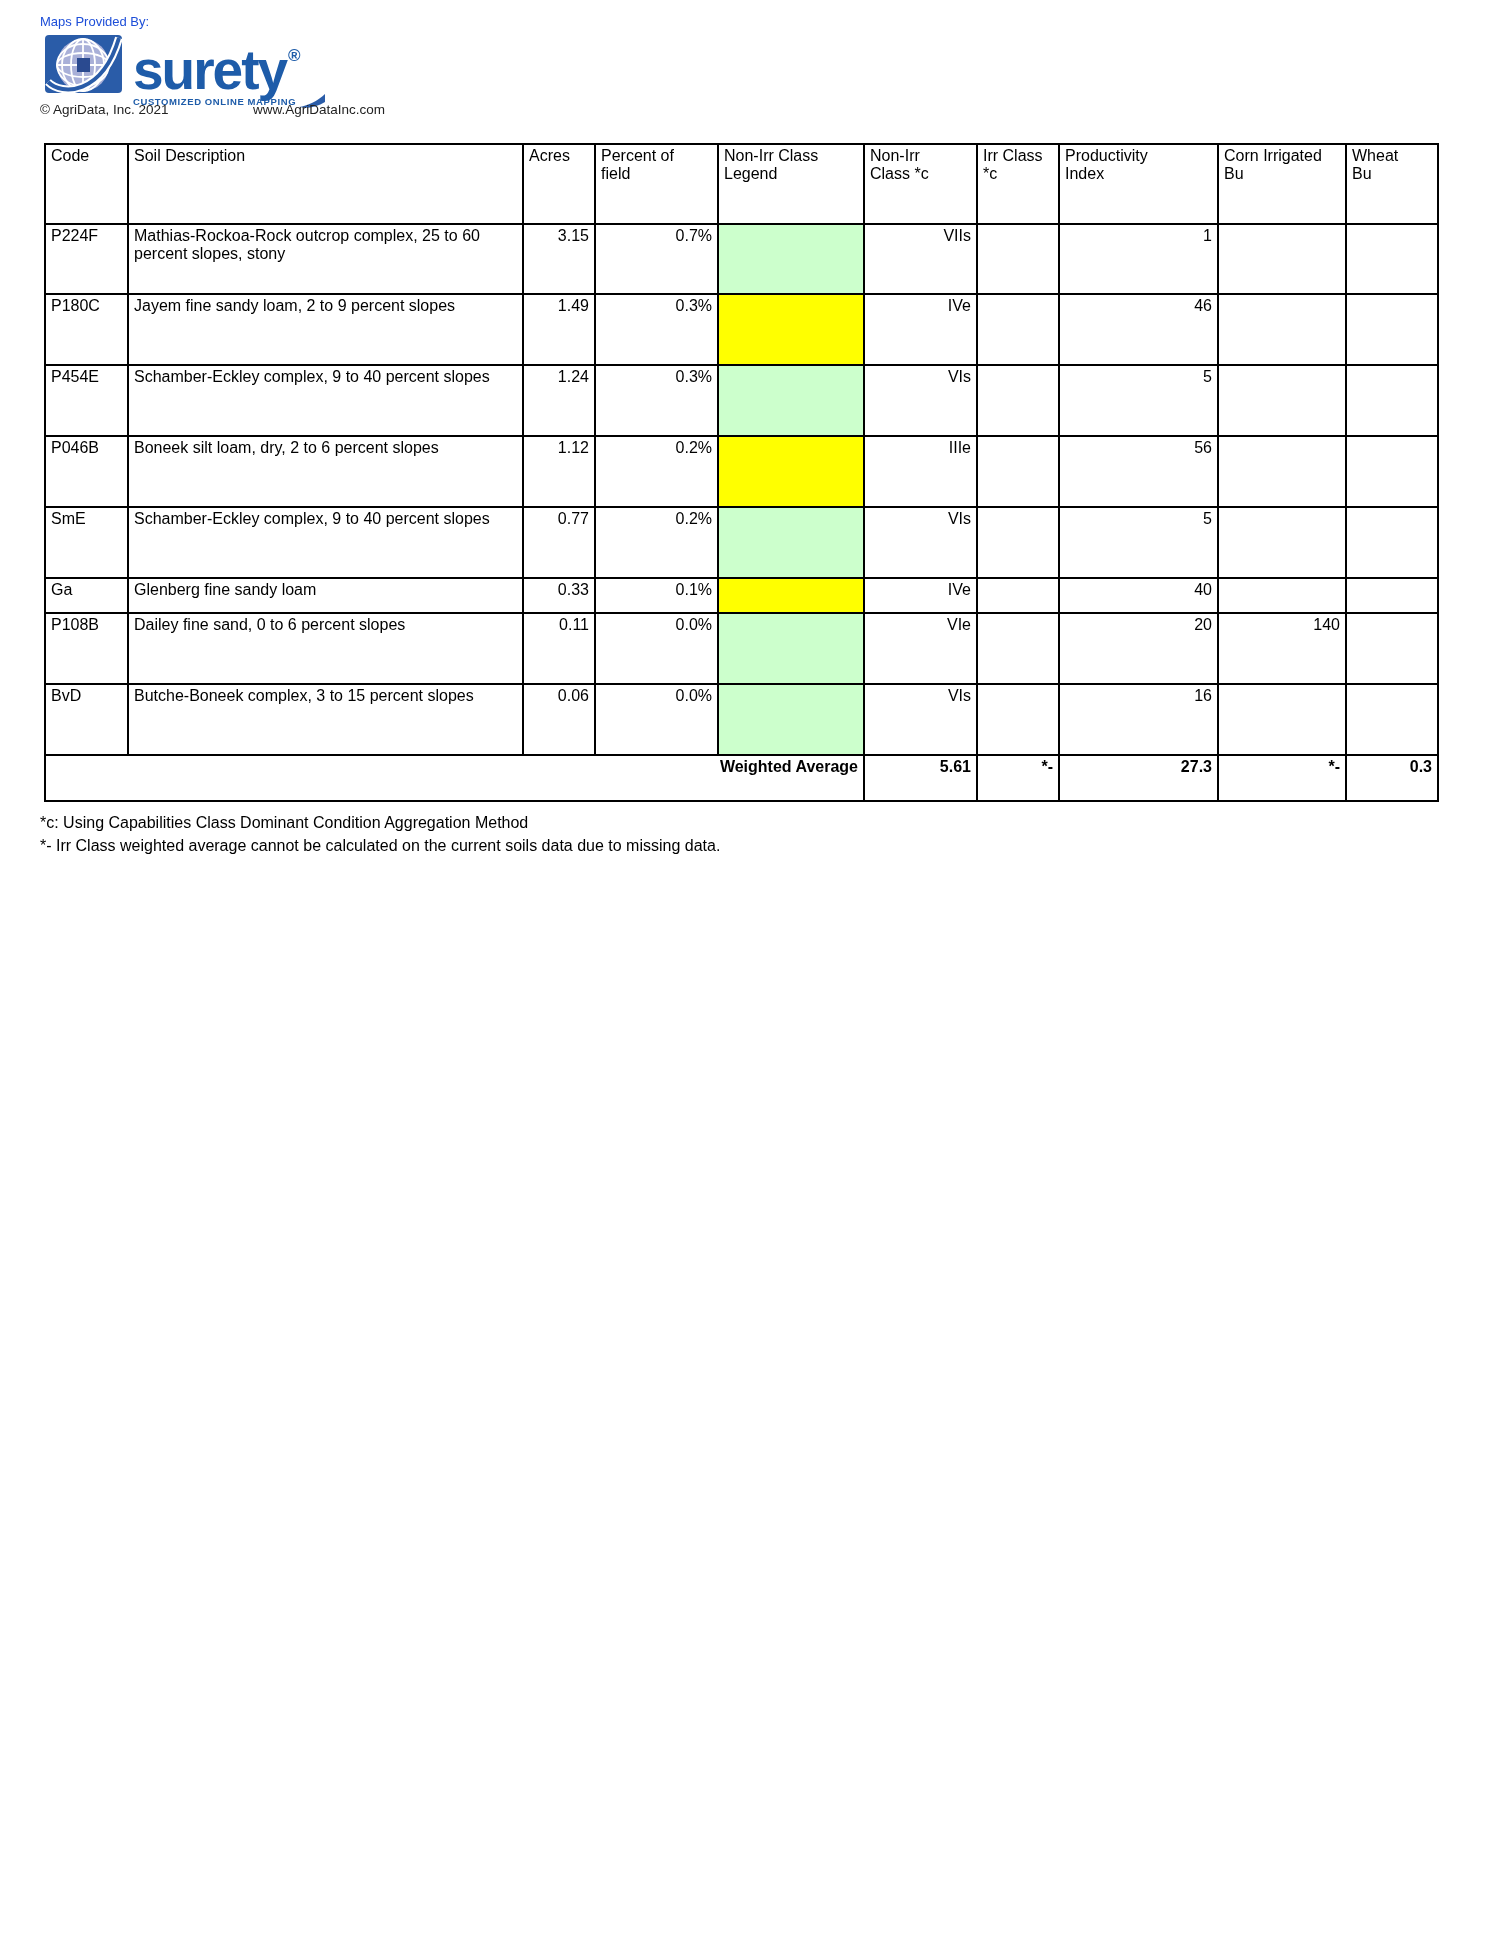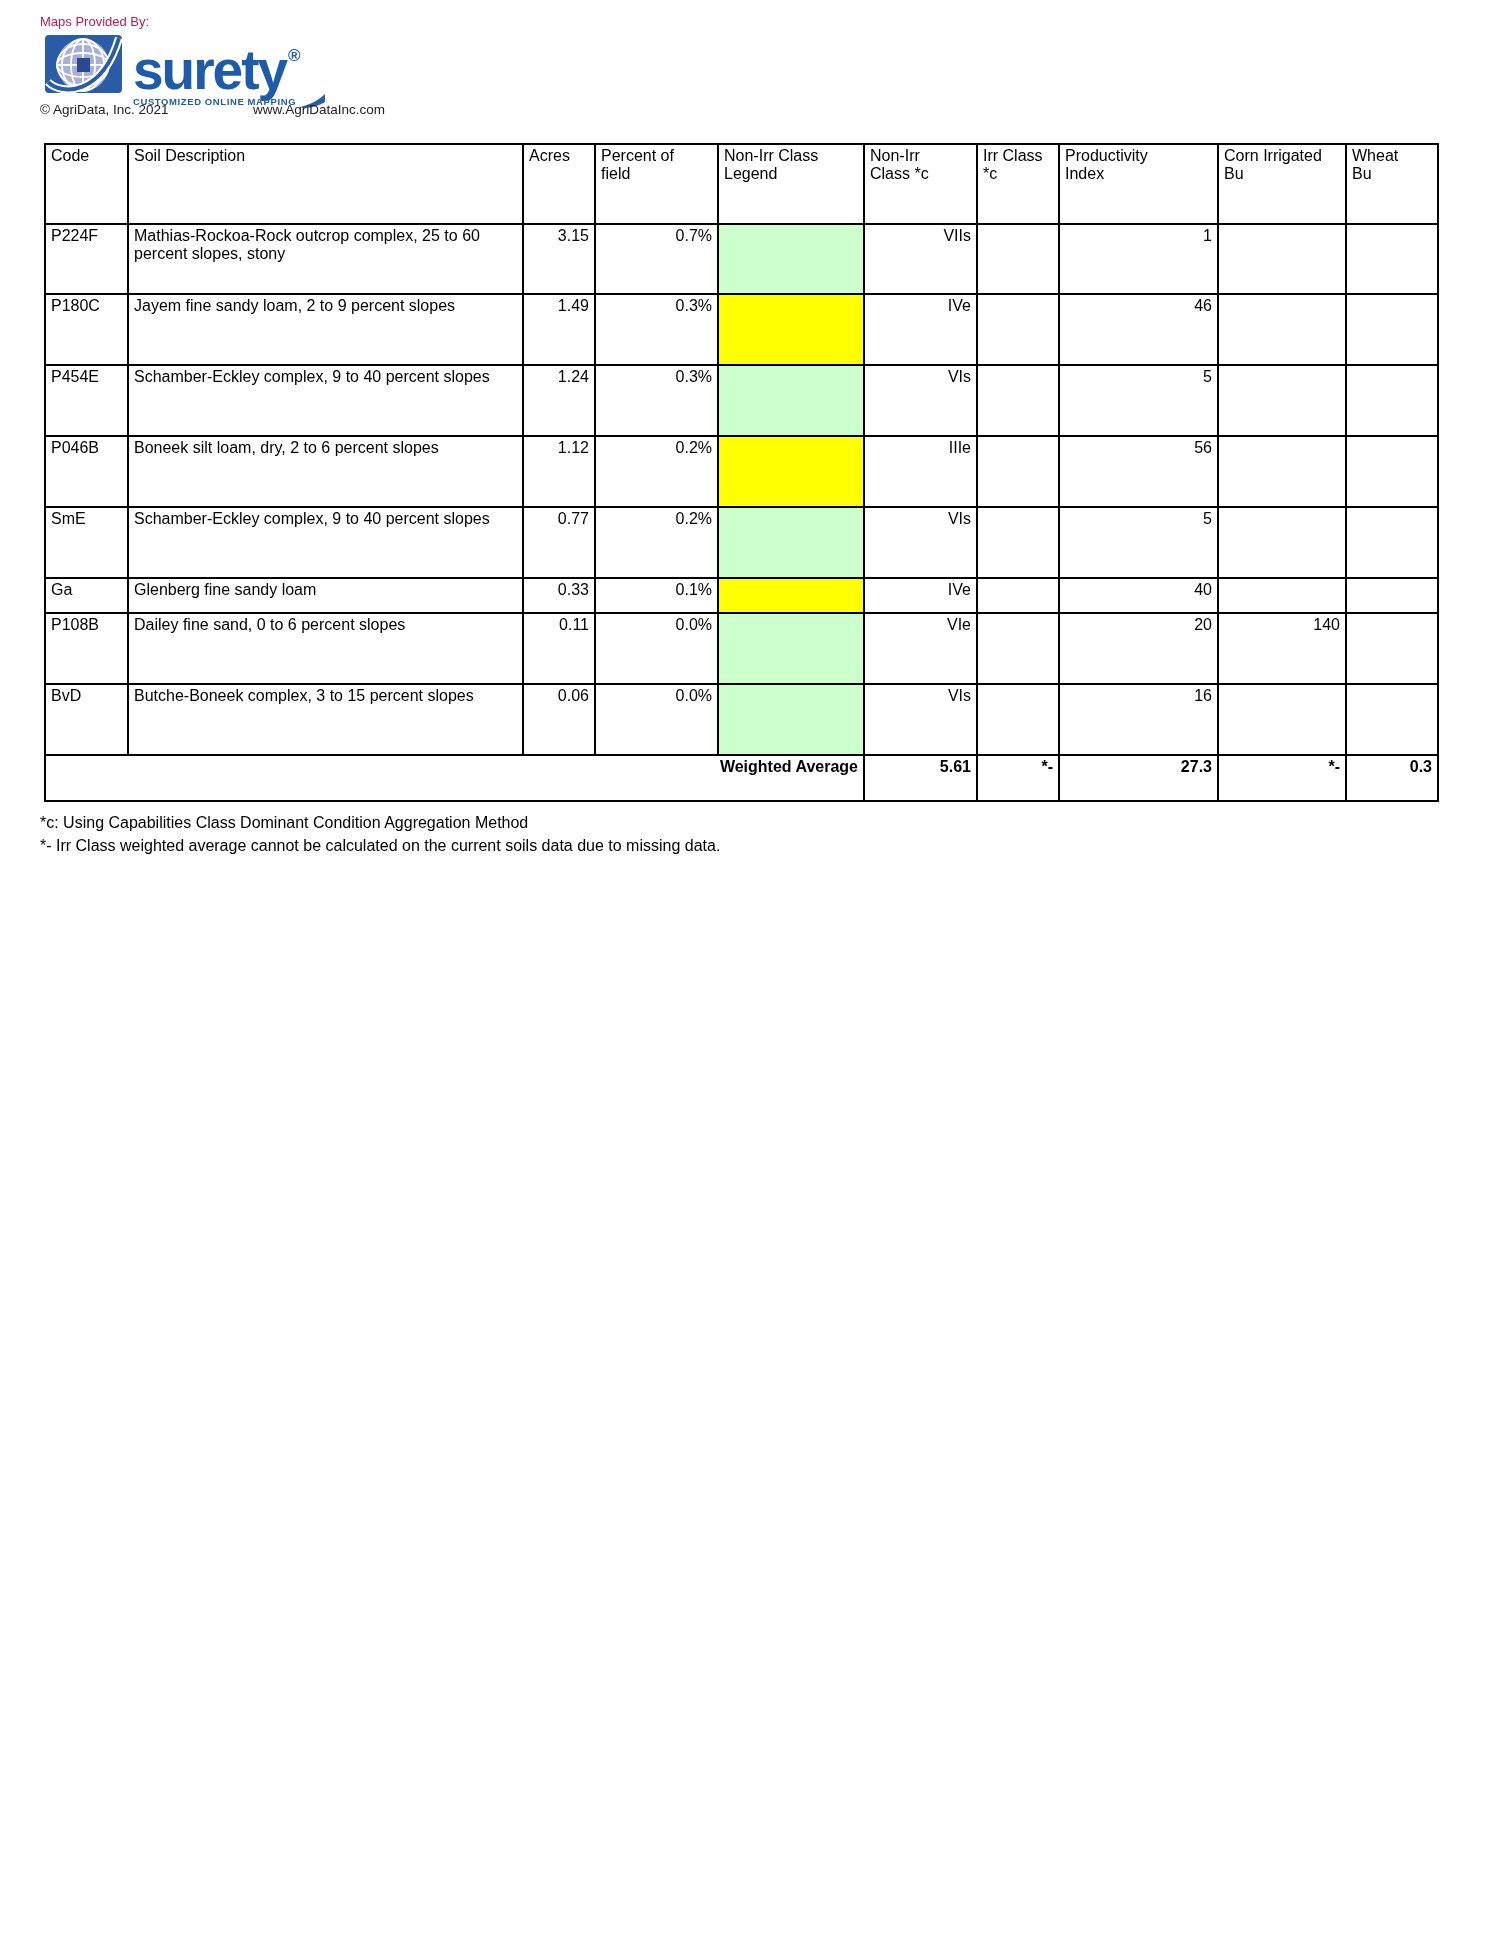--- a/index.html
+++ b/index.html
@@ -10,21 +10,21 @@
     background: #ffffff;
     font-family: "Liberation Sans", sans-serif;
     color: #000;
     overflow: hidden;
   }
 
   
   .maps-by {
     margin: 14px 0 0 40px;
     font-size: 13px;
-    color: #be185d;
+    color: #1d4ed8;
   }
   .logo-row {
     margin: 3px 8px 0 44px;
     display: flex;
     align-items: flex-start;
     height: 66px;
   }
   .brand-wrap {
     margin-left: 3px;
     line-height: 1;

